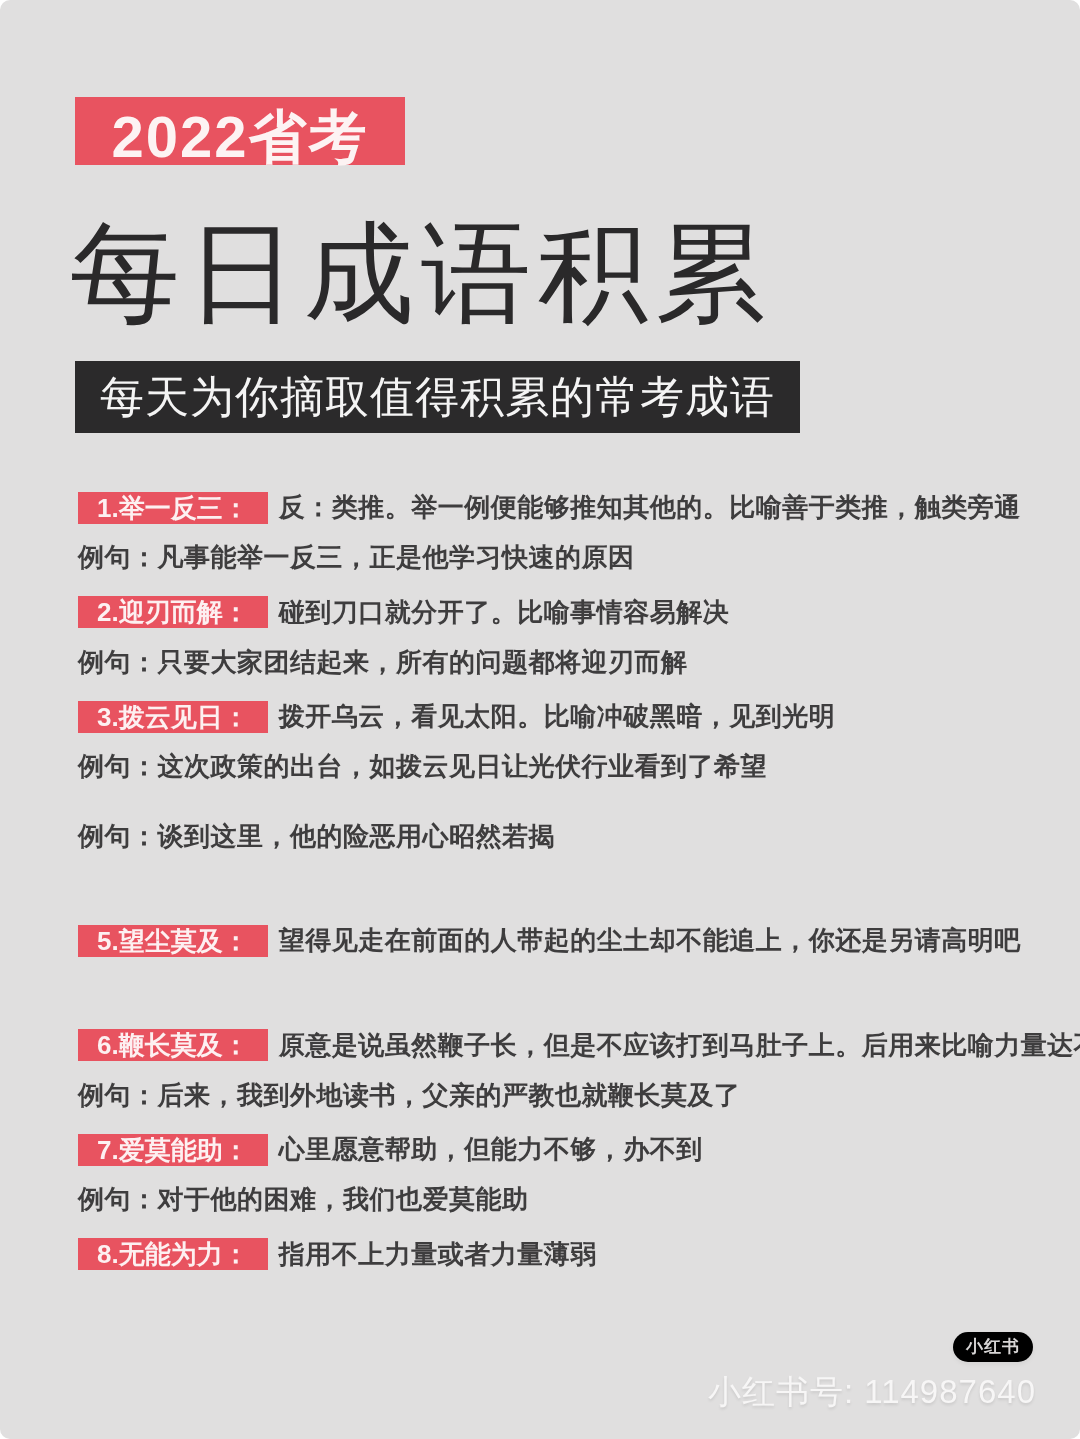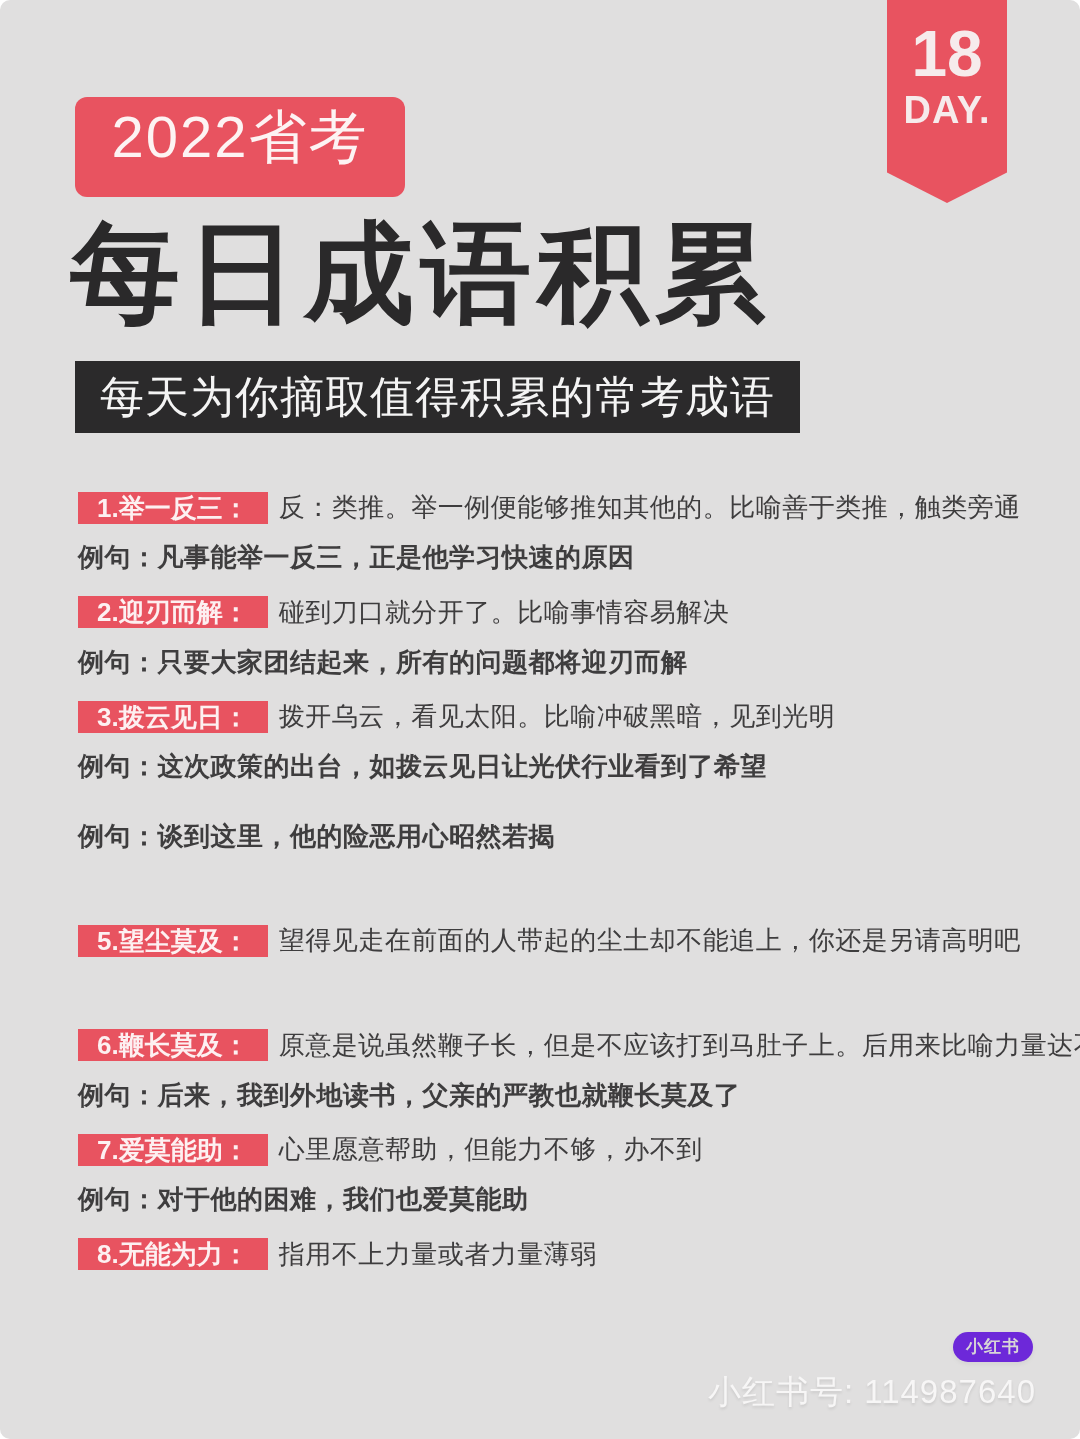--- a/index.html
+++ b/index.html
@@ -13,27 +13,26 @@
     position: relative;
     width: 1080px; height: 1439px;
     background: #e0dfdf;
     border-radius: 10px;
     overflow: hidden;
   }
 
   
   .year-badge {
     position: absolute; left: 75px; top: 97px;
-    width: 330px; height: 100px;
+    width: 330px; height: 68px;
     background: #e85360;
     color: #fdf3f3;
-    font-size: 58px; font-weight: 400;
+    font-size: 58px; font-weight: 700;
     line-height: 80px; text-align: center;
     letter-spacing: 2px;
-    border-radius: 12px;
   }
 
   
   .ribbon {
     position: absolute; left: 887px; top: 0;
     width: 120px; height: 203px;
     background: #e85360;
     clip-path: polygon(0 0, 100% 0, 100% 85%, 50% 100%, 0 85%);
     text-align: center;
     color: #f6ebec;
@@ -45,21 +44,21 @@
   .ribbon-label {
     font-size: 38px; font-weight: 800; line-height: 44px;
     letter-spacing: 1px;
   }
 
   
   .title {
     position: absolute; left: 70px; top: 200px;
     margin: 0;
     width: 740px;
-    font-size: 110px; font-weight: 700;
+    font-size: 110px; font-weight: 400;
     letter-spacing: 7px;
     color: #2a292a;
     white-space: nowrap;
   }
 
   
   .subtitle-bar {
     position: absolute; left: 75px; top: 361px;
     width: 725px; height: 72px;
     background: #2b2a2b;
@@ -81,39 +80,39 @@
     display: inline-block;
     background: #e85360;
     color: #fdf0f1;
     font-size: 26px; font-weight: 700;
     line-height: 32px;
     padding: 0 19px;
     margin-right: 11px;
     vertical-align: middle;
   }
   .entry-def {
-    font-size: 26px; font-weight: 400;
+    font-size: 26px; font-weight: 700;
     color: #3e3d3e;
     vertical-align: middle;
     letter-spacing: 0.5px;
     margin-top: 48px;
   }
   .entry-example {
     margin-top: 15px;
     font-size: 26px; font-weight: 700;
     color: #3e3d3e;
     letter-spacing: 0.5px;
     white-space: nowrap;
   }
 
   
   .xhs-pill {
     position: absolute; left: 953px; top: 1332px;
     height: 30px; padding: 0 13px;
-    background: #6d28d9;
+    background: #000000;
     border-radius: 16px;
     color: #d8d6d6;
     font-size: 17px; font-weight: 700;
     line-height: 30px; text-align: center;
     box-shadow: 0 2px 5px rgba(0,0,0,0.06);
     letter-spacing: 1px;
   }
   .xhs-account {
     position: absolute; right: 44px; top: 1370px;
     font-size: 33px; font-weight: 500;
@@ -123,24 +122,20 @@
     white-space: nowrap;
   }
 </style>
 </head>
 <body>
 
 <div class="canvas">
 
   <div class="year-badge">2022省考</div>
 
-  <div class="ribbon">
-    <div class="ribbon-number">18</div>
-    <div class="ribbon-label">DAY.</div>
-  </div>
 
   <h1 class="title">每日成语积累</h1>
 
   <div class="subtitle-bar">每天为你摘取值得积累的常考成语</div>
 
   <div class="entries">
 
     <div class="entry">
       <div class="entry-line1">
         <span class="entry-tag">1.举一反三：</span><span class="entry-def">反：类推。举一例便能够推知其他的。比喻善于类推，触类旁通</span>

